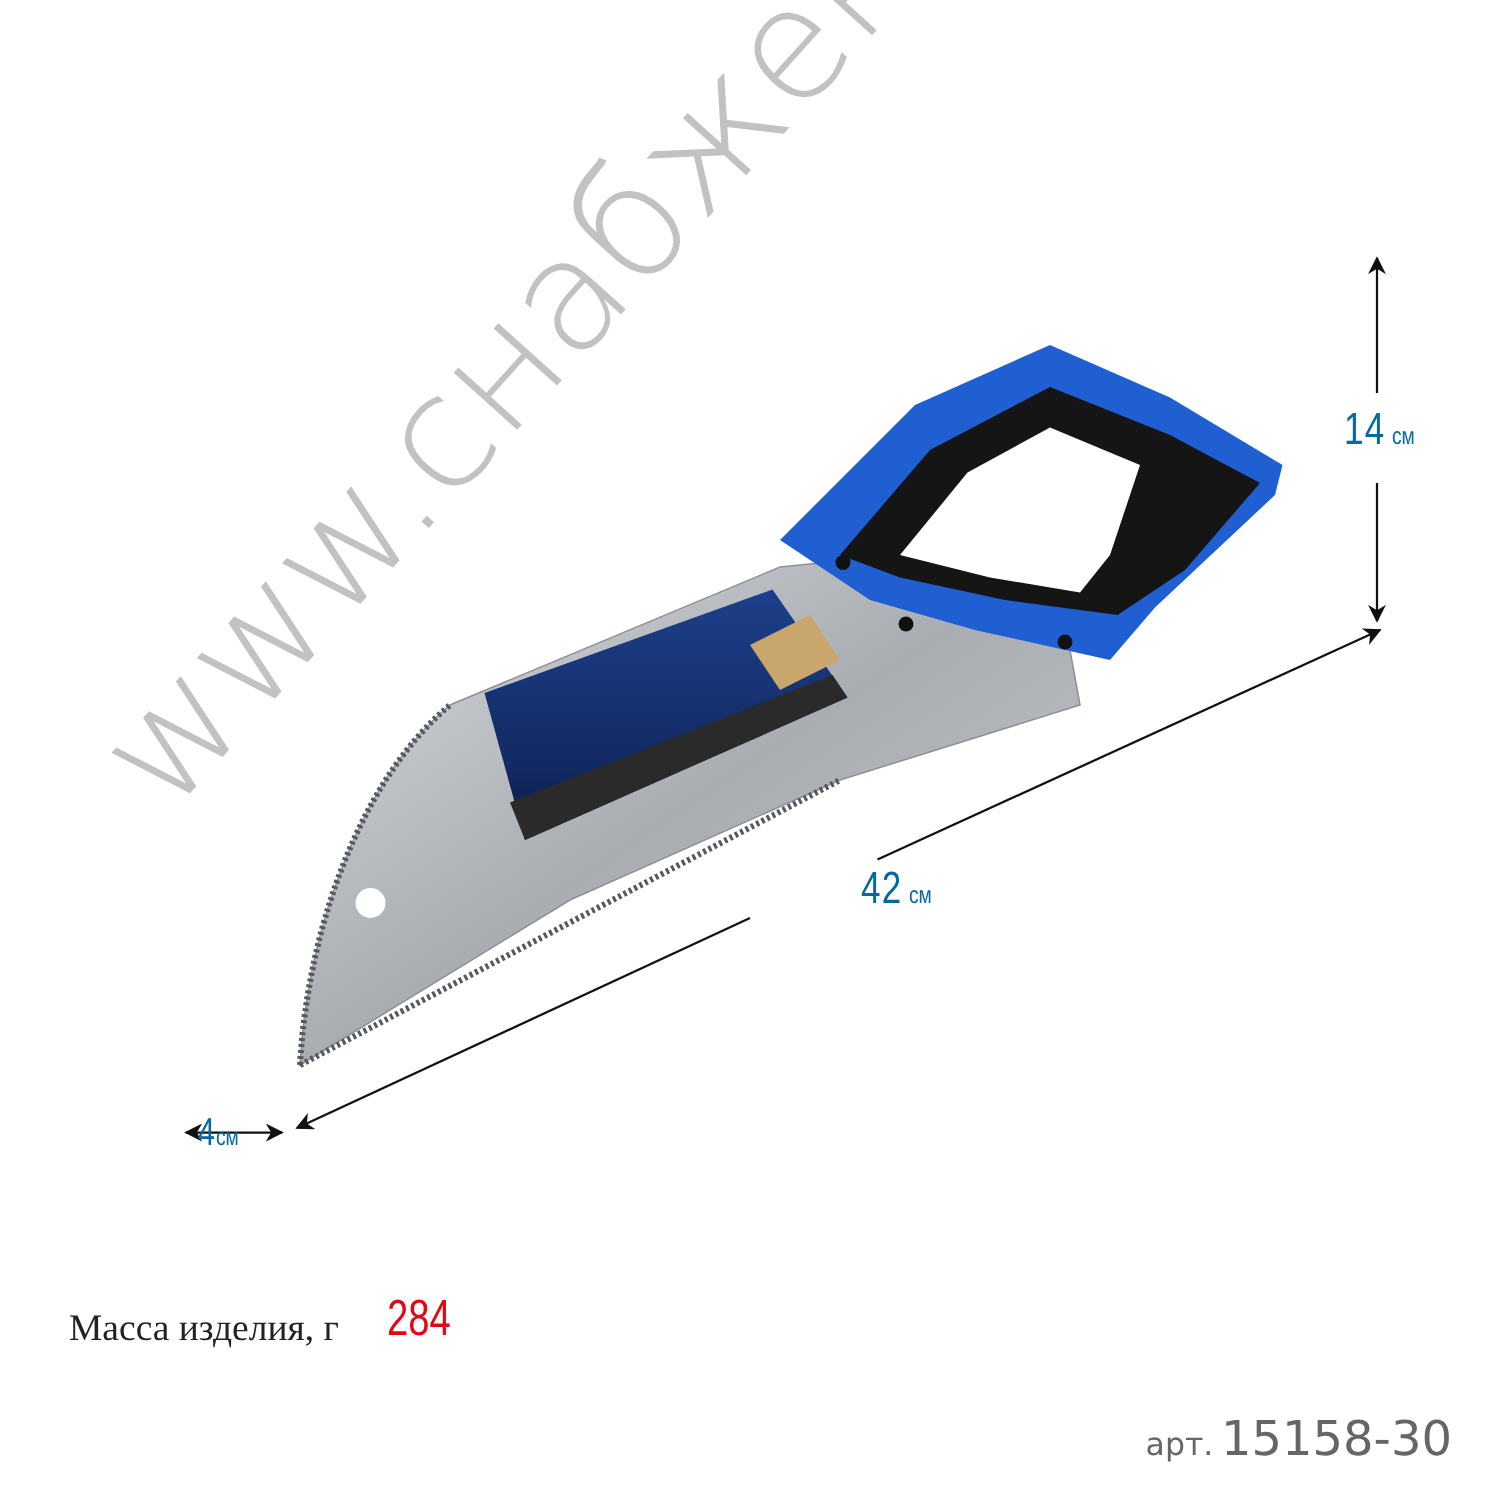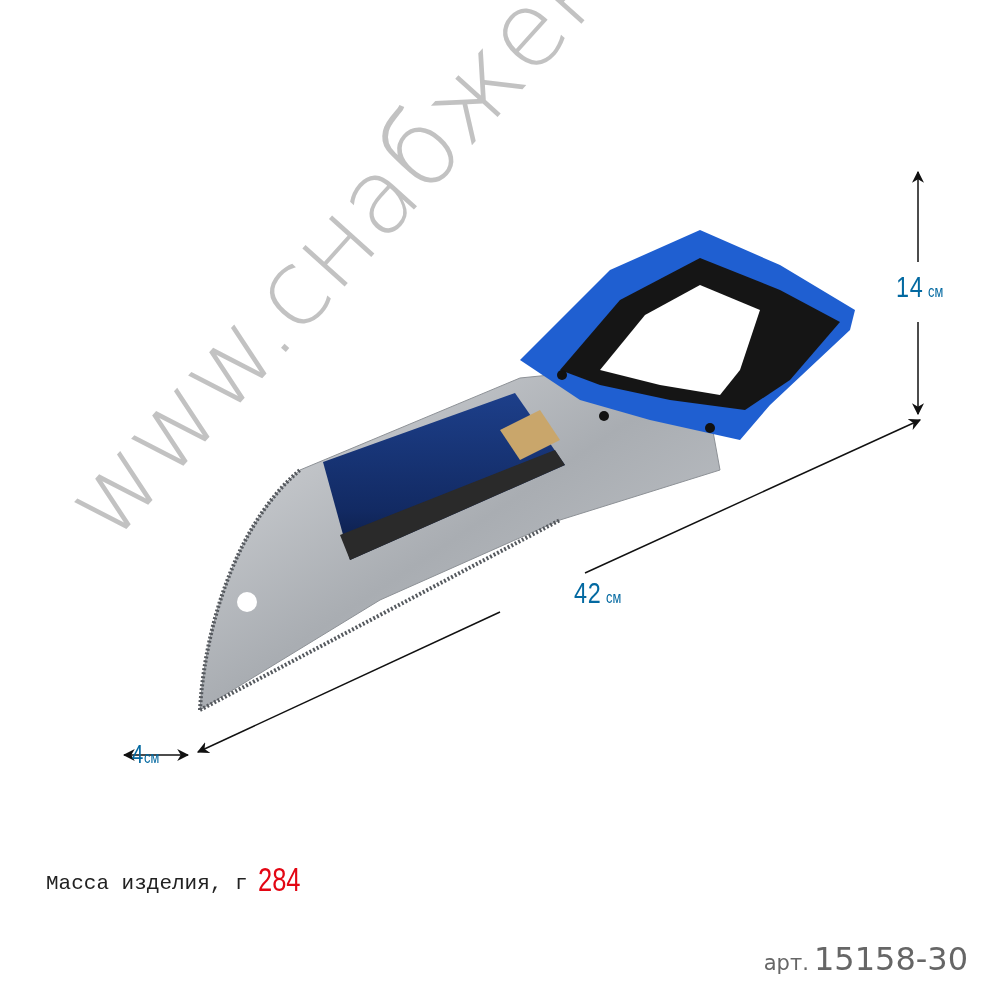--- a/index.html
+++ b/index.html
@@ -5,21 +5,21 @@
   html,body{margin:0;padding:0;background:#ffffff;}
   body{width:1000px;height:1000px;position:relative;overflow:hidden;font-family:"Liberation Sans",sans-serif;}
   #scene{position:absolute;left:0;top:0;width:1000px;height:1000px;}
   .dim-label{position:absolute;color:#0369a1;font-family:"Liberation Sans",sans-serif;font-weight:normal;white-space:nowrap;}
   .dim-label .num{font-size:30px;letter-spacing:1px;transform:scaleX(0.78);display:inline-block;transform-origin:left center;}
   .dim-label .unit{font-size:16px;margin-left:-8px;transform:scaleX(0.8);display:inline-block;transform-origin:left center;}
   #dim-height{left:896px;top:270px;}
   #dim-length{left:542px;top:576px;margin-left:32px;}
   #dim-width{left:132px;top:722px;margin-top:17px;}
   #dim-width .num{font-size:26px;}
-  #mass-label{position:absolute;left:46px;top:872px;font-size:21px;color:#222;font-family:Liberation Mono, monospace;font-weight:300;}
+  #mass-label{position:absolute;left:46px;top:872px;font-size:25px;color:#222;font-family:Liberation Serif, serif;font-weight:300;}
   #mass-value{position:absolute;left:258px;top:860px;font-size:34px;color:#e30613;transform:scaleX(0.75);transform-origin:left center;font-family:"Liberation Sans",sans-serif;}
   #article{position:absolute;right:32px;top:940px;color:#666;font-family:"DejaVu Sans",sans-serif;}
   #article .prefix{font-size:21px;}
   #article .code{font-size:32px;}
   #watermark{position:absolute;left:40px;top:480px;font-family:"DejaVu Sans",sans-serif;font-size:104px;color:rgba(120,120,120,0.45);transform:rotate(-48deg);transform-origin:left top;white-space:nowrap;font-weight:200;pointer-events:none;}
 </style>
 </head>
 <body>
 
 <svg id="scene" viewBox="0 0 1000 1000" xmlns="http://www.w3.org/2000/svg">

